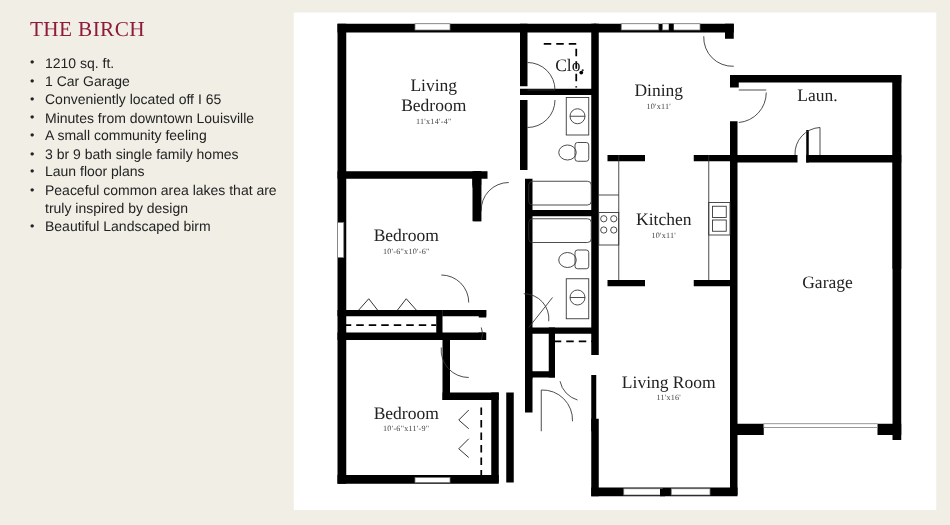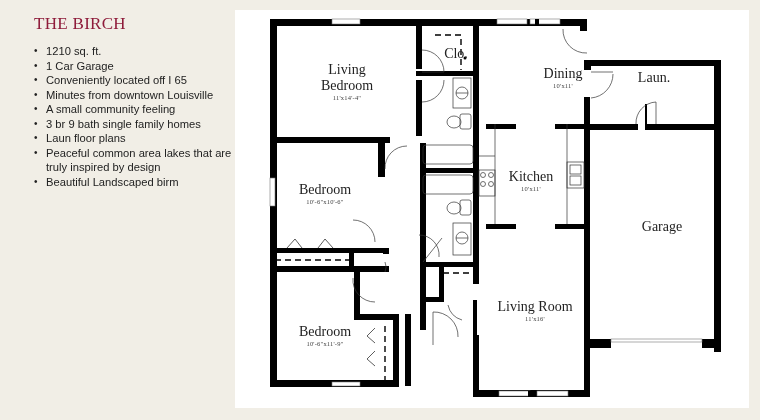--- a/index.html
+++ b/index.html
@@ -4,21 +4,21 @@
 <style>
   html, body { margin: 0; padding: 0; }
   body {
     width: 760px; height: 420px;
     background: #f1eee6;
     position: relative;
     overflow: hidden;
     font-family: "Liberation Sans", sans-serif;
   }
   .info-panel {
-    position: absolute; left: 14px; top: 0; width: 232px; height: 420px;
+    position: absolute; left: 4px; top: 0; width: 232px; height: 420px;
     box-sizing: border-box; padding: 14px 0 0 20px;
   }
   .title {
     font-family: "Liberation Serif", "DejaVu Serif", serif;
     color: #8e1b3a;
     font-size: 17px;
     letter-spacing: 0.3px;
     margin: 0 0 10px 0;
     font-weight: normal;
   }
@@ -232,21 +232,21 @@
   </svg>
 
   <div class="room-label" style="left:112px; top:52px;">
     <span class="name">Living</span>
     <span class="name">Bedroom</span>
     <span class="dim">11'x14'-4"</span>
   </div>
   <div class="room-label" style="left:221px; top:36px;">
     <span class="name">Clo.</span>
   </div>
-  <div class="room-label" style="left:292px; top:56px;margin-left:36px;">
+  <div class="room-label" style="left:292px; top:56px;">
     <span class="name">Dining</span>
     <span class="dim">10'x11'</span>
   </div>
   <div class="room-label" style="left:419px; top:60px;">
     <span class="name">Laun.</span>
   </div>
   <div class="room-label" style="left:90px; top:172px;">
     <span class="name">Bedroom</span>
     <span class="dim">10'-6"x10'-6"</span>
   </div>

